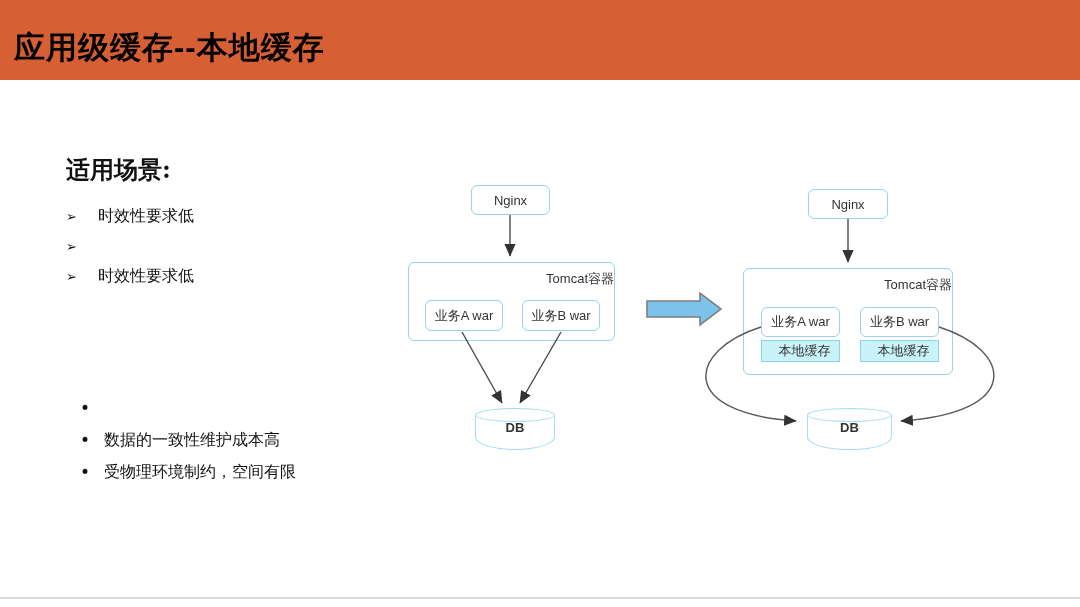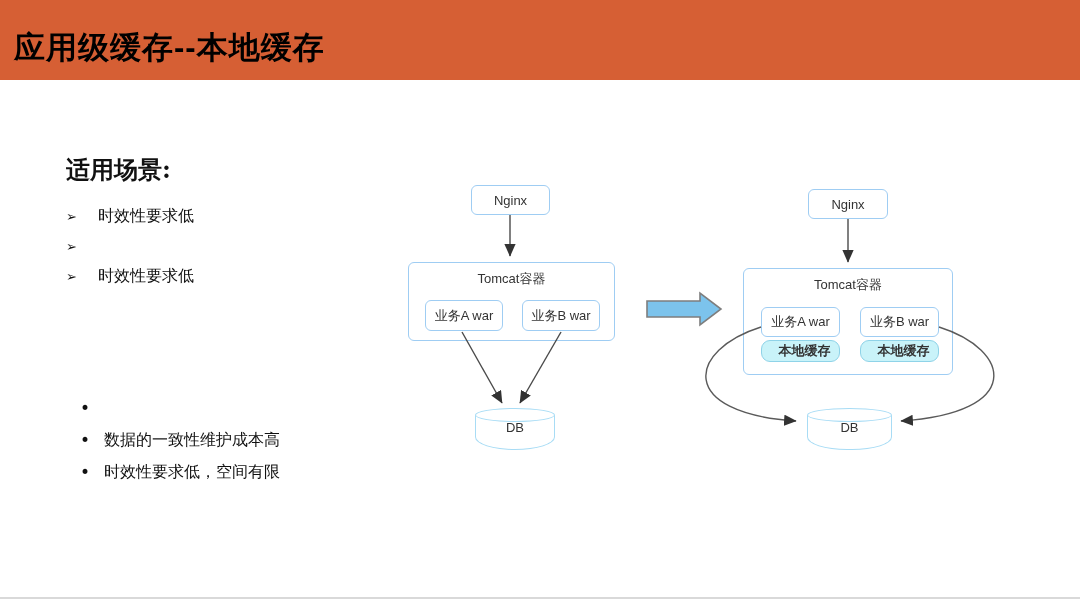--- a/index.html
+++ b/index.html
@@ -36,36 +36,36 @@
   .drawbacks .bullet-item{height:32px;}
   .bullet-mark{display:inline-block;width:32px;font-family:"DejaVu Sans",sans-serif;font-size:13px;color:#111;}
   .drawbacks .bullet-mark{width:24px;font-size:17px;}
   
   .node{
     position:absolute;background:#fff;border:1.5px solid var(--box_border);border-radius:6px;
     display:flex;align-items:center;justify-content:center;
     font-size:13px;color:#333;box-sizing:border-box;z-index:2;
   }
   .container-node{justify-content:flex-start;align-items:flex-start;}
-  .container-label{width:100%;text-align:center;padding-top:7px;font-size:13px;color:#333;}
-  .cache-node{background:var(--cache_fill);border-color:var(--cache_border);border-radius:9px;font-weight:bold;padding-left:8px;}
+  .container-label{width:100%;text-align:right;padding-top:7px;font-size:13px;color:#333;}
+  .cache-node{background:var(--cache_fill);border-color:var(--cache_border);border-radius:0;font-weight:normal;padding-left:8px;}
   
   .b-nginx {left:471px;top:185px;width:79px;height:30px;}
   .b-tomcat{left:408px;top:262px;width:207px;height:79px;}
   .b-warA  {left:425px;top:300px;width:78px;height:31px;}
   .b-warB  {left:522px;top:300px;width:78px;height:31px;}
   
   .a-nginx {left:808px;top:189px;width:80px;height:30px;}
   .a-tomcat{left:743px;top:268px;width:210px;height:107px;}
   .a-warA  {left:761px;top:307px;width:79px;height:30px;}
   .a-warB  {left:860px;top:307px;width:79px;height:30px;}
   .a-cacheA{left:761px;top:340px;width:79px;height:22px;}
   .a-cacheB{left:860px;top:340px;width:79px;height:22px;}
   
-  .cylinder{position:absolute;z-index:2;}
+  .cylinder{position:absolute;z-index:2;font-weight:bold;}
   .b-db{left:475px;top:408px;width:80px;height:42px;}
   .a-db{left:807px;top:408px;width:85px;height:42px;}
   .cyl-top{
     position:absolute;left:0;top:0;width:100%;height:14px;box-sizing:border-box;
     border:1.5px solid var(--db_border);border-radius:50%;background:#fff;z-index:2;
   }
   .cyl-body{
     position:absolute;left:0;top:7px;width:100%;bottom:0;box-sizing:border-box;
     border:1.5px solid var(--db_border);border-top:none;background:#fff;
     border-radius:0 0 40px 40px / 0 0 13px 13px;z-index:1;
@@ -109,21 +109,21 @@
     <div class="bullet-list">
       <div class="bullet-item">
         <span class="bullet-mark">•</span>
       </div>
       <div class="bullet-item">
         <span class="bullet-mark">•</span>
         <span class="bullet-text">数据的一致性维护成本高</span>
       </div>
       <div class="bullet-item">
         <span class="bullet-mark">•</span>
-        <span class="bullet-text">时效性要求低，空间有限</span>
+        <span class="bullet-text">受物理环境制约，空间有限</span>
       </div>
     </div>
   </section>
 
   <div class="node b-nginx">Nginx</div>
   <div class="node container-node b-tomcat">
     <div class="container-label">Tomcat容器</div>
   </div>
   <div class="node b-warA">业务A war</div>
   <div class="node b-warB">业务B war</div>

